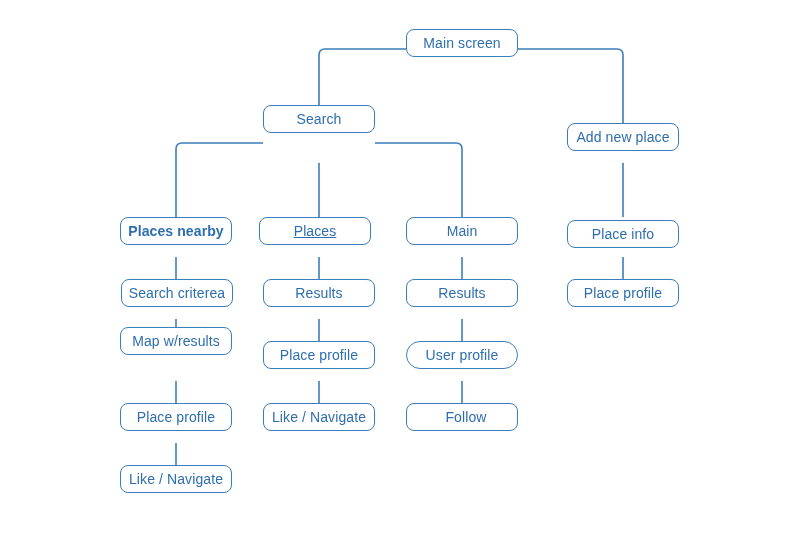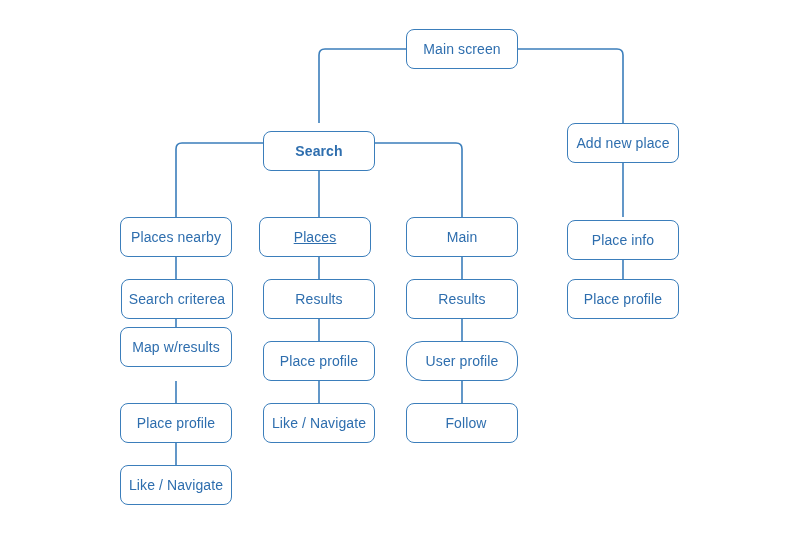--- a/index.html
+++ b/index.html
@@ -19,21 +19,21 @@
   }
   .edges path {
     fill: none;
     stroke: #3B7EBB;
     stroke-width: 1.6;
   }
   .node {
     position: absolute;
     z-index: 2;
     width: 112px;
-    height: 40px;
+    height: 28px;
     box-sizing: border-box;
     background: #ffffff;
     border: 1.6px solid #3B7EBB;
     border-radius: 8px;
     display: flex;
     align-items: center;
     justify-content: center;
     color: #2E6EAE;
     font-size: 14px;
     letter-spacing: 0.1px;
@@ -59,24 +59,24 @@
     <path d="M319 257 V279"></path>
     <path d="M319 319 V341"></path>
     <path d="M319 381 V403"></path>
     <path d="M462 257 V279"></path>
     <path d="M462 319 V341"></path>
     <path d="M462 381 V403"></path>
     <path d="M623 257 V279"></path>
   </svg>
 
   <div class="node" style="left:406px; top:29px;">Main screen</div>
-  <div class="node" style="left:263px; top:131px;font-weight:bold;">Search</div>
+  <div class="node" style="left:263px; top:105px;">Search</div>
   <div class="node" style="left:567px; top:123px;">Add new place</div>
 
-  <div class="node" style="left:120px; top:217px;">Places nearby</div>
+  <div class="node" style="left:120px; top:217px;font-weight:bold;">Places nearby</div>
   <div class="node" style="left:259px; top:217px;text-decoration:underline;">Places</div>
   <div class="node" style="left:406px; top:217px;">Main</div>
   <div class="node" style="left:567px; top:220px;text-align:right;">Place info</div>
 
   <div class="node" style="left:121px; top:279px;">Search criterea</div>
   <div class="node" style="left:263px; top:279px;">Results</div>
   <div class="node" style="left:406px; top:279px;">Results</div>
   <div class="node" style="left:567px; top:279px;">Place profile</div>
 
   <div class="node" style="left:120px; top:327px;">Map w/results</div>

